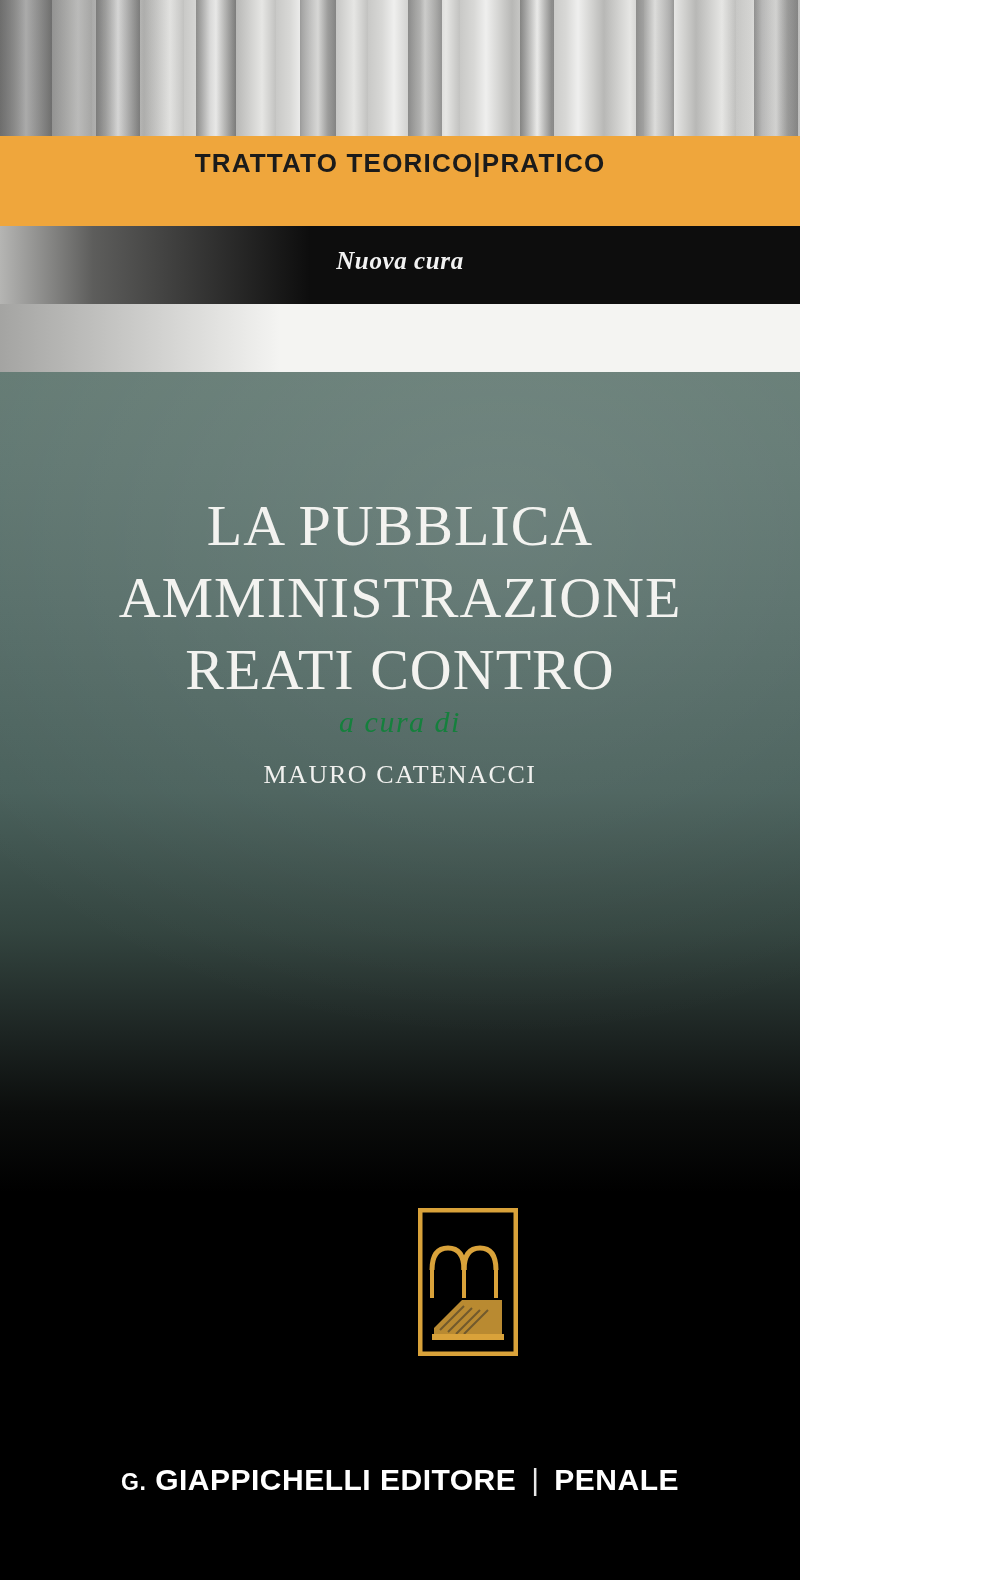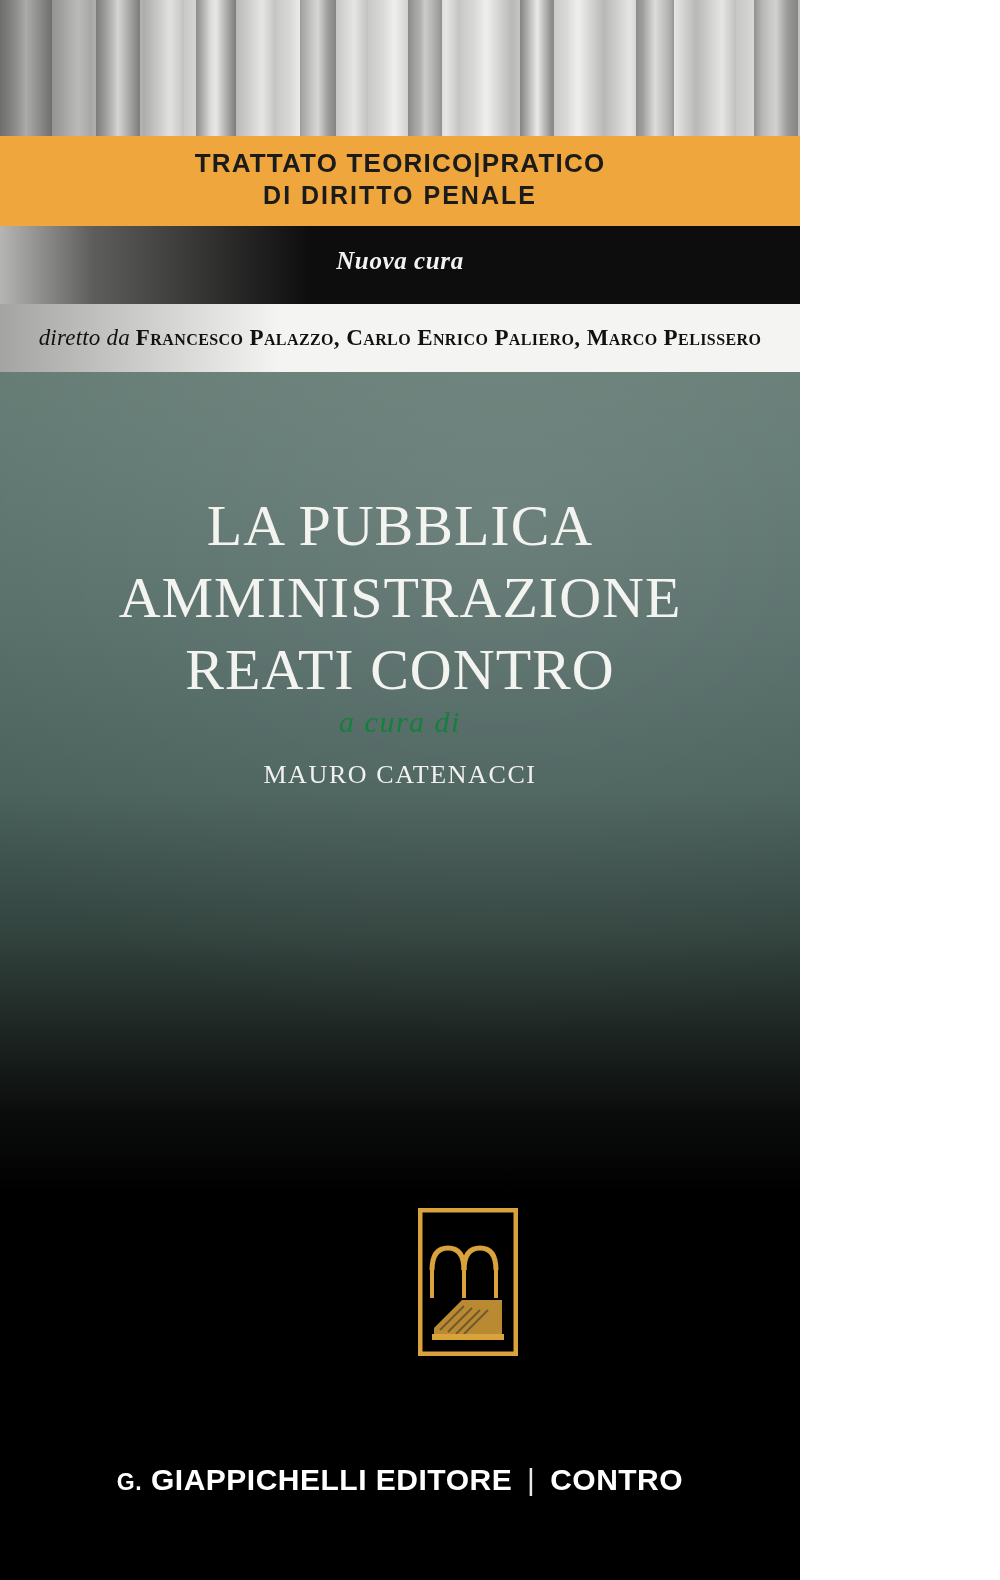--- a/index.html
+++ b/index.html
@@ -234,34 +234,29 @@
     <div class="col-shade" style="left:520px;width:34px;"></div>
     <div class="col-shade" style="left:636px;width:38px;"></div>
     <div class="col-shade" style="left:754px;width:44px;"></div>
     <div class="col-shade" style="left:880px;width:60px;"></div>
     <div class="col-shade" style="left:960px;width:40px;"></div>
   </div>
 
   <div class="orange-band"></div>
   <div class="series-title">
     <div class="l1">TRATTATO TEORICO|PRATICO</div>
-    <div class="l2">DI DIRITTO PENALE</div>
   </div>
 
   <div class="dark-band">
     <div class="dark-band-fade"></div>
   </div>
   <div class="nuova-serie">Nuova cura</div>
 
   <div class="white-band">
     <div class="white-band-fade"></div>
-  </div>
-  <div class="directors">
-    <span class="ital">diretto da</span>
-    <span class="names">Francesco Palazzo, Carlo Enrico Paliero, Marco Pelissero</span>
   </div>
 
   <div class="body-area">
     <div class="body-vignette"></div>
   </div>
 
   <div class="main-title">
     <span class="line">LA PUBBLICA AMMINISTRAZIONE</span>
     <span class="line">REATI CONTRO</span>
   </div>
@@ -280,16 +275,16 @@
       <path d="M16 120 L44 92 L84 92 L84 126 L16 126 Z" fill="#d9a23a" opacity="0.85"></path>
       <path d="M22 122 L46 98 M30 124 L54 100 M38 126 L62 102 M46 126 L70 102" stroke="#2a2a2a" stroke-width="2" fill="none" opacity="0.5"></path>
       <rect x="14" y="126" width="72" height="6" fill="#d9a23a"></rect>
     </svg>
   </div>
 
   <div class="publisher">
     <span class="small">G.</span>
     <span>GIAPPICHELLI EDITORE</span>
     <span class="sep">|</span>
-    <span>CONTRO</span>
+    <span>PENALE</span>
   </div>
 
 </div>
 
 </body></html>

